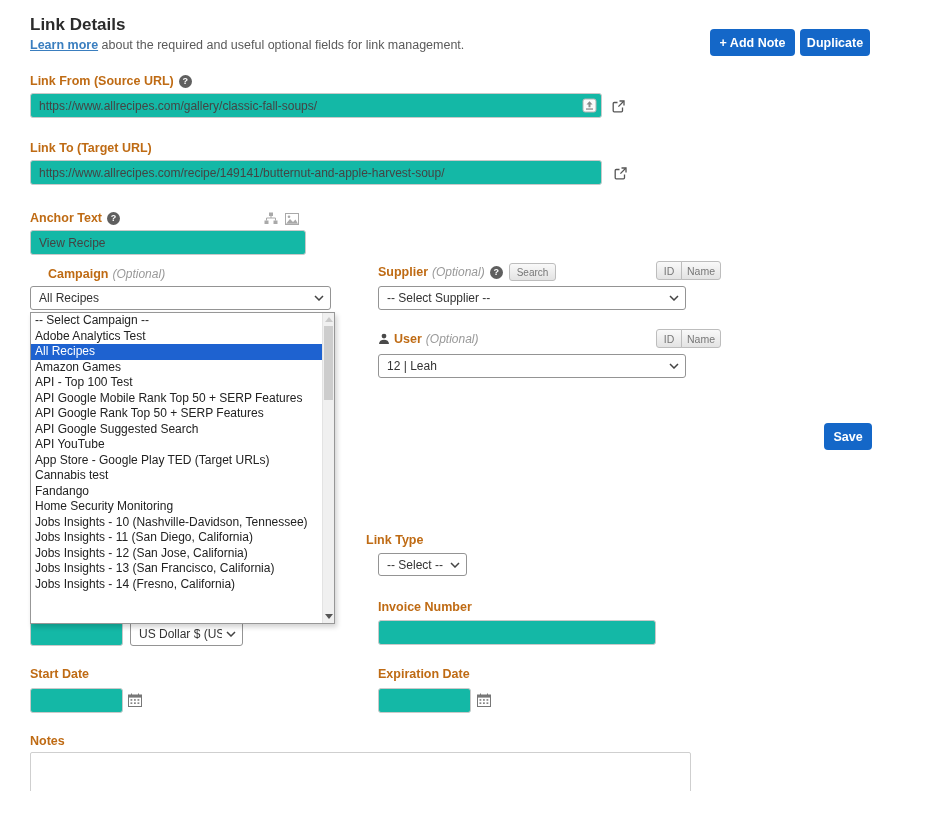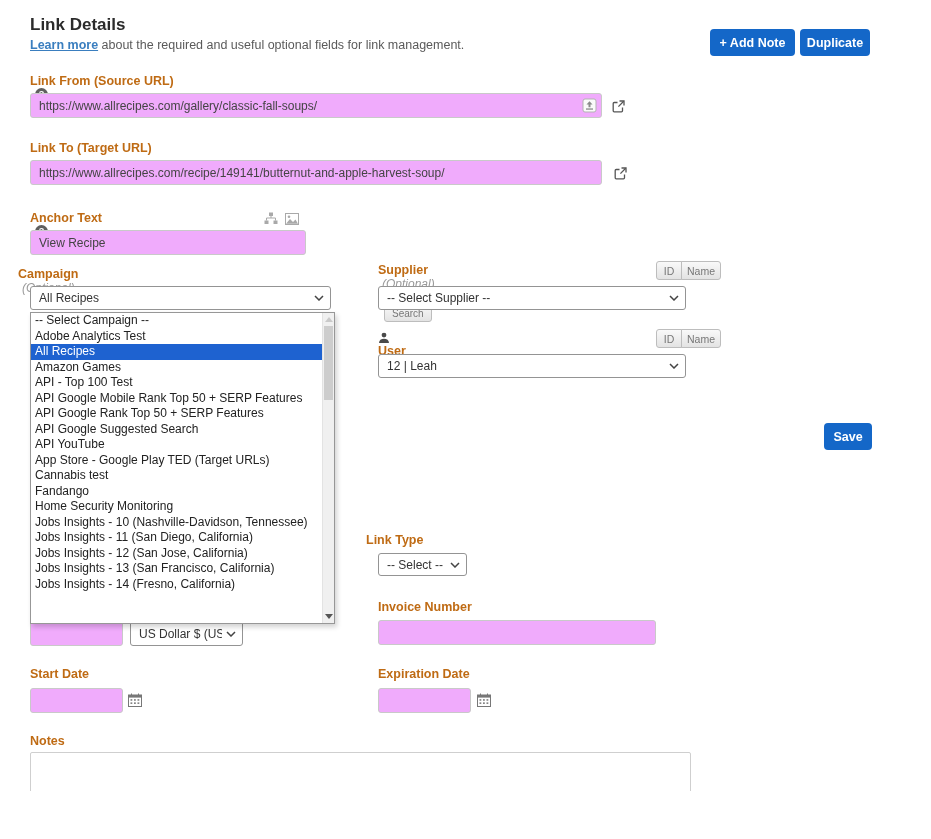--- a/index.html
+++ b/index.html
@@ -10,27 +10,27 @@
 
   .title { font-size:17px; font-weight:bold; color:#2b2b2b; }
   .intro { font-size:12.5px; color:#5a5a5a; width:620px; }
   .intro a { color:#3a7ebf; text-decoration:underline; cursor:pointer;font-weight:bold; }
 
   .btn-blue { background:#1467c8; color:#fff; border:none; border-radius:4px;
               font-weight:bold; font-size:12.5px; font-family:inherit; cursor:pointer; }
 
   .label { font-size:12.5px; font-weight:bold; color:#bf6b14; }
   .optional { font-weight:normal; font-style:italic; color:#999; font-size:12px; margin-left:4px; }
-  .lrow { display:flex; align-items:flex-start;flex-direction:column; }
+  .lrow { display:flex; align-items:center; }
   .help { display:inline-block; width:13px; height:13px; border-radius:50%; background:#5f5f5f;
           color:#fff; font-size:9px; font-weight:bold; text-align:center; line-height:13px;
           margin-left:5px; flex-shrink:0; cursor:pointer; }
 
   .text-input { border:1px solid #c9c9c9; border-radius:3px; height:25px; font-size:12px;
-                color:#444; padding:0 8px; font-family:inherit; width:100%; background:#f0abfc; }
+                color:#444; padding:0 8px; font-family:inherit; width:100%; background:#14b8a6; }
 
   .sel { border:1px solid #949494; border-radius:3px; background:#fff; display:flex;
          align-items:center; justify-content:space-between; padding:0 6px 0 8px;
          font-size:12px; color:#333; cursor:pointer; }
   .sel .val { white-space:nowrap; overflow:hidden; }
   .chev { width:10px; height:6px; flex-shrink:0; margin-left:4px; }
 
   .mini-btn { background:linear-gradient(#f9f9f9,#e3e3e3); border:1px solid #bdbdbd; color:#777;
               font-size:10.5px; font-family:inherit; cursor:pointer; height:19px; }
   .search-btn { border-radius:3px; padding:0 7px; margin-left:6px; height:18px; font-size:10px; }
@@ -124,21 +124,21 @@
     <svg width="14" height="12" viewBox="0 0 14 12">
         <rect x="0.5" y="0.5" width="13" height="11" fill="#fff" stroke="#a9a9a9"></rect>
         <circle cx="4" cy="3.8" r="1.3" fill="#a9a9a9"></circle>
         <path d="M1 10.7L5 6l3 3 2.5-2.5 2.5 4.2z" fill="#a9a9a9"></path>
       </svg>
   </span>
   <div class="abs" style="left:30px;top:230px;width:276px;height:25px">
     <input class="text-input" value="View Recipe" style="">
   </div>
 
-  <div class="abs lrow" style="left:18px;top:267px">
+  <div class="abs lrow" style="left:48px;top:267px">
     <span class="label">Campaign</span>
     <span class="optional">(Optional)</span>
   </div>
   <div class="abs sel" style="left:30px;top:286px;width:301px;height:24px">
     <span class="val">All Recipes</span>
     <svg class="chev" viewBox="0 0 10 6">
         <path d="M1 1l4 4 4-4" fill="none" stroke="#444" stroke-width="1.5"></path>
       </svg>
   </div>
 

